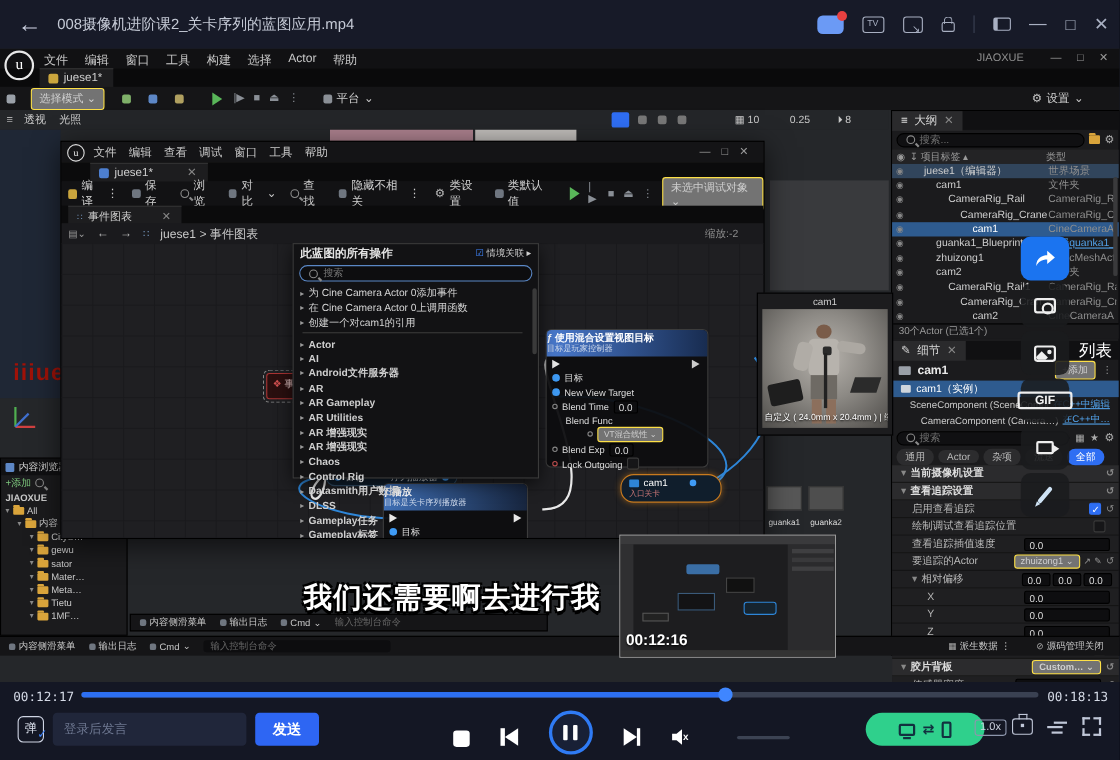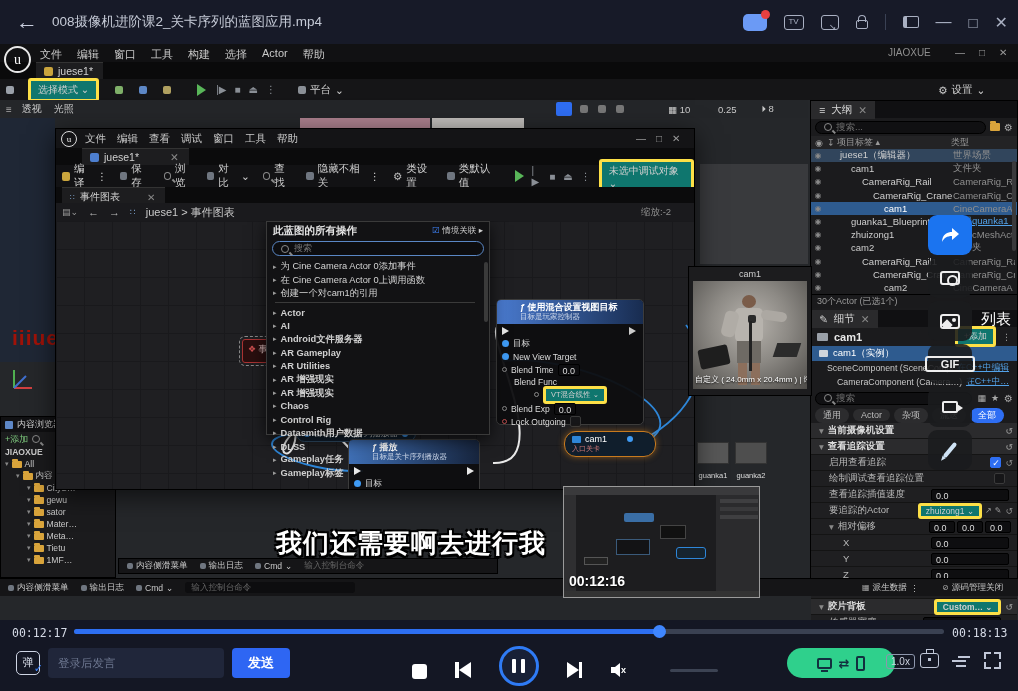--- a/index.html
+++ b/index.html
@@ -77,21 +77,21 @@
   .dim { color:#8f8f8f;}
   .menubar { display:flex; gap:15px; }
   .winbtns { display:flex; gap:14px; color:#9a9a9a; font-size:10px;}
   .tab { background:#1d1d1f; color:#d0d0d0; font-size:10.5px; padding:2px 10px 3px 8px; border-top:1px solid #333; display:inline-flex; gap:5px; align-items:center;}
   .warn { width:9px; height:9px; background:#caa53d; display:inline-block; border-radius:2px;}
   .bpicon { width:9px; height:9px; background:#4d7fd0; display:inline-block; border-radius:2px;}
   .tbtn { display:inline-flex; align-items:center; gap:4px; color:#cfcfcf; font-size:10.5px; margin-right:13px;}
   .dot-i { width:8px; height:8px; border-radius:2px; background:#6f7680; display:inline-block;}
   .play-tri { width:0; height:0; border-top:6px solid transparent; border-bottom:6px solid transparent; border-left:9px solid #59b659;}
   .gplay { color:#8a8f96; font-size:10px; margin-right:8px;}
-  .ddbox { background:#0f766e; border:3px solid #fde047; border-radius:3px; color:#cfcfcf; font-size:10px; padding:2px 7px;}
+  .ddbox { background:#737373; border:1px solid #fde047; border-radius:3px; color:#cfcfcf; font-size:10px; padding:2px 7px;}
   .mag { width:8px; height:8px; border:1.5px solid #8a8a8a; border-radius:50%; position:relative; display:inline-block;}
   .mag:after { content:""; position:absolute; left:7px; top:7px; width:4px; height:1.5px; background:#8a8a8a; transform:rotate(45deg);}
   .panel { background:#1b1b1d; border:1px solid #000;}
   .ptab { background:#2a2a2c; color:#d8d8d8; font-size:10.5px; padding:2px 8px; display:inline-flex; align-items:center; gap:6px;}
   .searchbox { background:#101012; border:1px solid #000; border-radius:9px; color:#6f6f6f; font-size:9.5px; padding:1px 8px; display:flex; align-items:center; gap:4px;}
   .orow { display:flex; align-items:center; height:13.2px; font-size:9.5px; color:#cfcfcf; padding-right:2px;}
   .orow .ind { flex:1; white-space:nowrap; overflow:hidden;}
   .orow .otype { width:62px; color:#8f8f8f; white-space:nowrap; overflow:hidden;}
   .orow.row-hl { background:#31455c;}
   .orow.row-sel { background:#2e5b8f; color:#fff;}
@@ -102,21 +102,21 @@
   .dinput { background:#0e0e10; border:1px solid #000; border-radius:2px; color:#ddd; font-size:9px; padding:0 4px; height:12px; line-height:12px;}
   .chk { width:11px; height:11px; border:1px solid #3a3a3a; background:#161618; border-radius:2px; color:#fff; font-size:9px; line-height:11px; text-align:center;}
   .chk.on { background:#2e6ef3; border-color:#2e6ef3;}
   .chip { background:#2c2c2e; color:#bbb; font-size:9px; padding:1px 8px; border-radius:8px;}
   .chip.active { background:#2e6ef3; color:#fff;}
   .reset { color:#8a8a8a; font-size:9px; margin:0 4px;}
   .graph-bg { background-color:#1f1f22; background-image:linear-gradient(#19191c 1px,transparent 1px),linear-gradient(90deg,#19191c 1px,transparent 1px); background-size:28px 28px;}
   .ctxrow { display:flex; align-items:center; gap:4px; color:#d4d4d4; font-size:9.3px; height:13.4px; padding-left:6px; white-space:nowrap; overflow:hidden;}
   .ctxrow .arr { color:#9a9a9a; font-size:7px;}
   .nodebox { position:absolute; background:rgba(14,14,16,.95); border:1px solid #3c3c3c; border-radius:5px;}
-  .nhead { border-radius:4px 4px 0 0; color:#fff; font-size:9px; font-weight:bold; padding:2px 23px; line-height:10px;}
+  .nhead { border-radius:4px 4px 0 0; color:#fff; font-size:9px; font-weight:bold; padding:2px 0; line-height:10px;}
   .nhead .sub { font-weight:normal; font-size:7.5px; color:#cdd8ea; display:block;}
   .npin { display:flex; align-items:center; gap:4px; font-size:8.5px; color:#ddd; height:13px; padding:0 5px;}
   .pin { width:7px; height:7px; border-radius:50%; display:inline-block;}
   .pin.b { background:#3f9bf5;}
   .pin.o { border:1.5px solid #888; width:5px; height:5px;}
   .pin.r { border:1.5px solid #c05050; width:5px; height:5px;}
   .exec { width:0; height:0; border-top:4px solid transparent; border-bottom:4px solid transparent; border-left:7px solid #e8e8e8;}
   .capsule { position:absolute; border-radius:12px; background:#101e2c; border:1px solid #2f4a63; color:#ddd; font-size:8.5px; display:flex; align-items:center; padding:0 7px; gap:4px;}
   .tile { width:44px; height:40px; border-radius:9px; background:rgba(26,27,30,.88); display:flex; align-items:center; justify-content:center; color:#f2f2f2;}
   .cam-i { width:20px; height:14px; border:2px solid #eee; border-radius:3px; position:relative;}
@@ -432,20 +432,24 @@
               <div class="ctxrow" style="font-weight:bold;color:#cfcfcf;">
                 <span class="arr">▸</span>
                 <span>AI</span>
               </div>
               <div class="ctxrow" style="font-weight:bold;color:#cfcfcf;">
                 <span class="arr">▸</span>
                 <span>Android文件服务器</span>
               </div>
               <div class="ctxrow" style="font-weight:bold;color:#cfcfcf;">
                 <span class="arr">▸</span>
+                <span>AR</span>
+              </div>
+              <div class="ctxrow" style="font-weight:bold;color:#cfcfcf;">
+                <span class="arr">▸</span>
                 <span>AR Gameplay</span>
               </div>
               <div class="ctxrow" style="font-weight:bold;color:#cfcfcf;">
                 <span class="arr">▸</span>
                 <span>AR Utilities</span>
               </div>
               <div class="ctxrow" style="font-weight:bold;color:#cfcfcf;">
                 <span class="arr">▸</span>
                 <span>AR 增强现实</span>
               </div>

